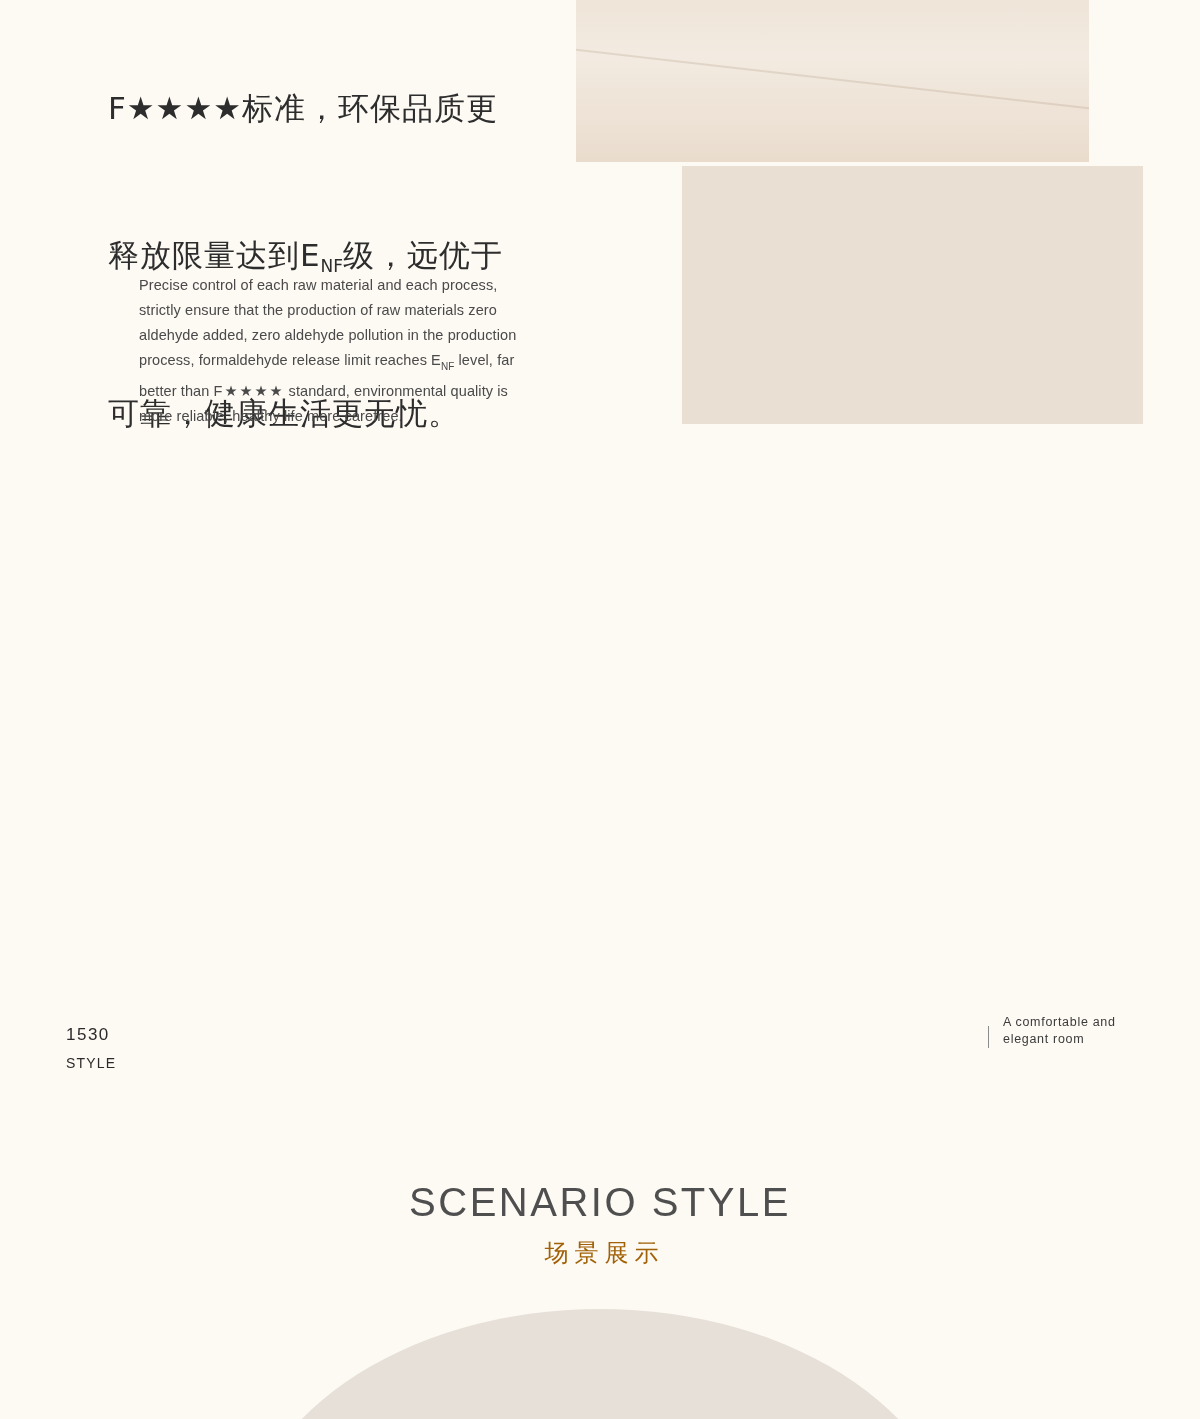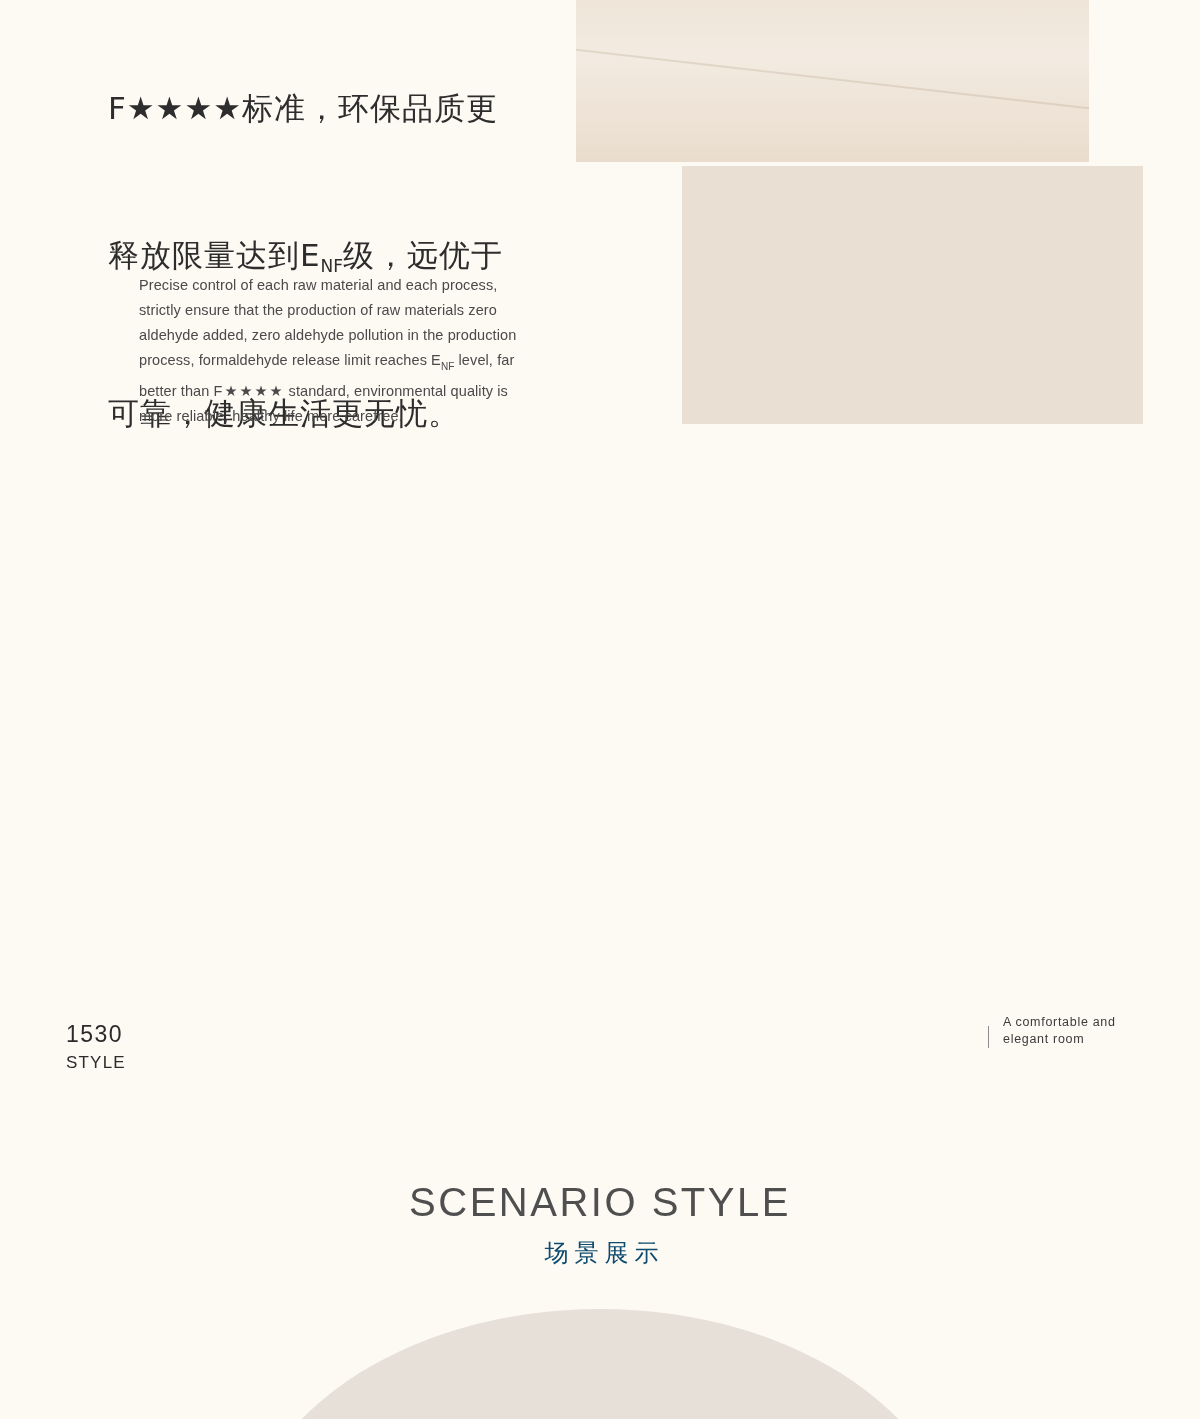--- a/index.html
+++ b/index.html
@@ -94,28 +94,28 @@
     background: #eadfd3;
   }
 
   
   .style-mark {
     position: absolute;
     left: 66px;
     top: 1019px;
   }
   .style-mark .num {
-    font-size: 23px;
+    font-size: 17px;
     line-height: 31px;
     letter-spacing: 1.5px;
     color: #2b2b2b;
     font-weight: 400;
   }
   .style-mark .word {
-    font-size: 17px;
+    font-size: 14px;
     line-height: 22px;
     letter-spacing: 1.2px;
     color: #2b2b2b;
     margin-top: 2px;
   }
 
   
   .room-caption {
     position: absolute;
     right: 57px;
@@ -150,21 +150,21 @@
     font-size: 40px;
     letter-spacing: 2.5px;
     color: #4f4f4f;
     font-weight: 400;
     line-height: 50px;
   }
   .section-title .cn {
     font-family: "DejaVu Sans", sans-serif;
     font-size: 24px;
     letter-spacing: 6px;
-    color: #0c4a6e;
+    color: #a16207;
     line-height: 40px;
     margin-top: 6px;
     padding-left: 9px;
   }
 
   
   .bottom-arc {
     position: absolute;
     left: 240px;
     right: 240px;

